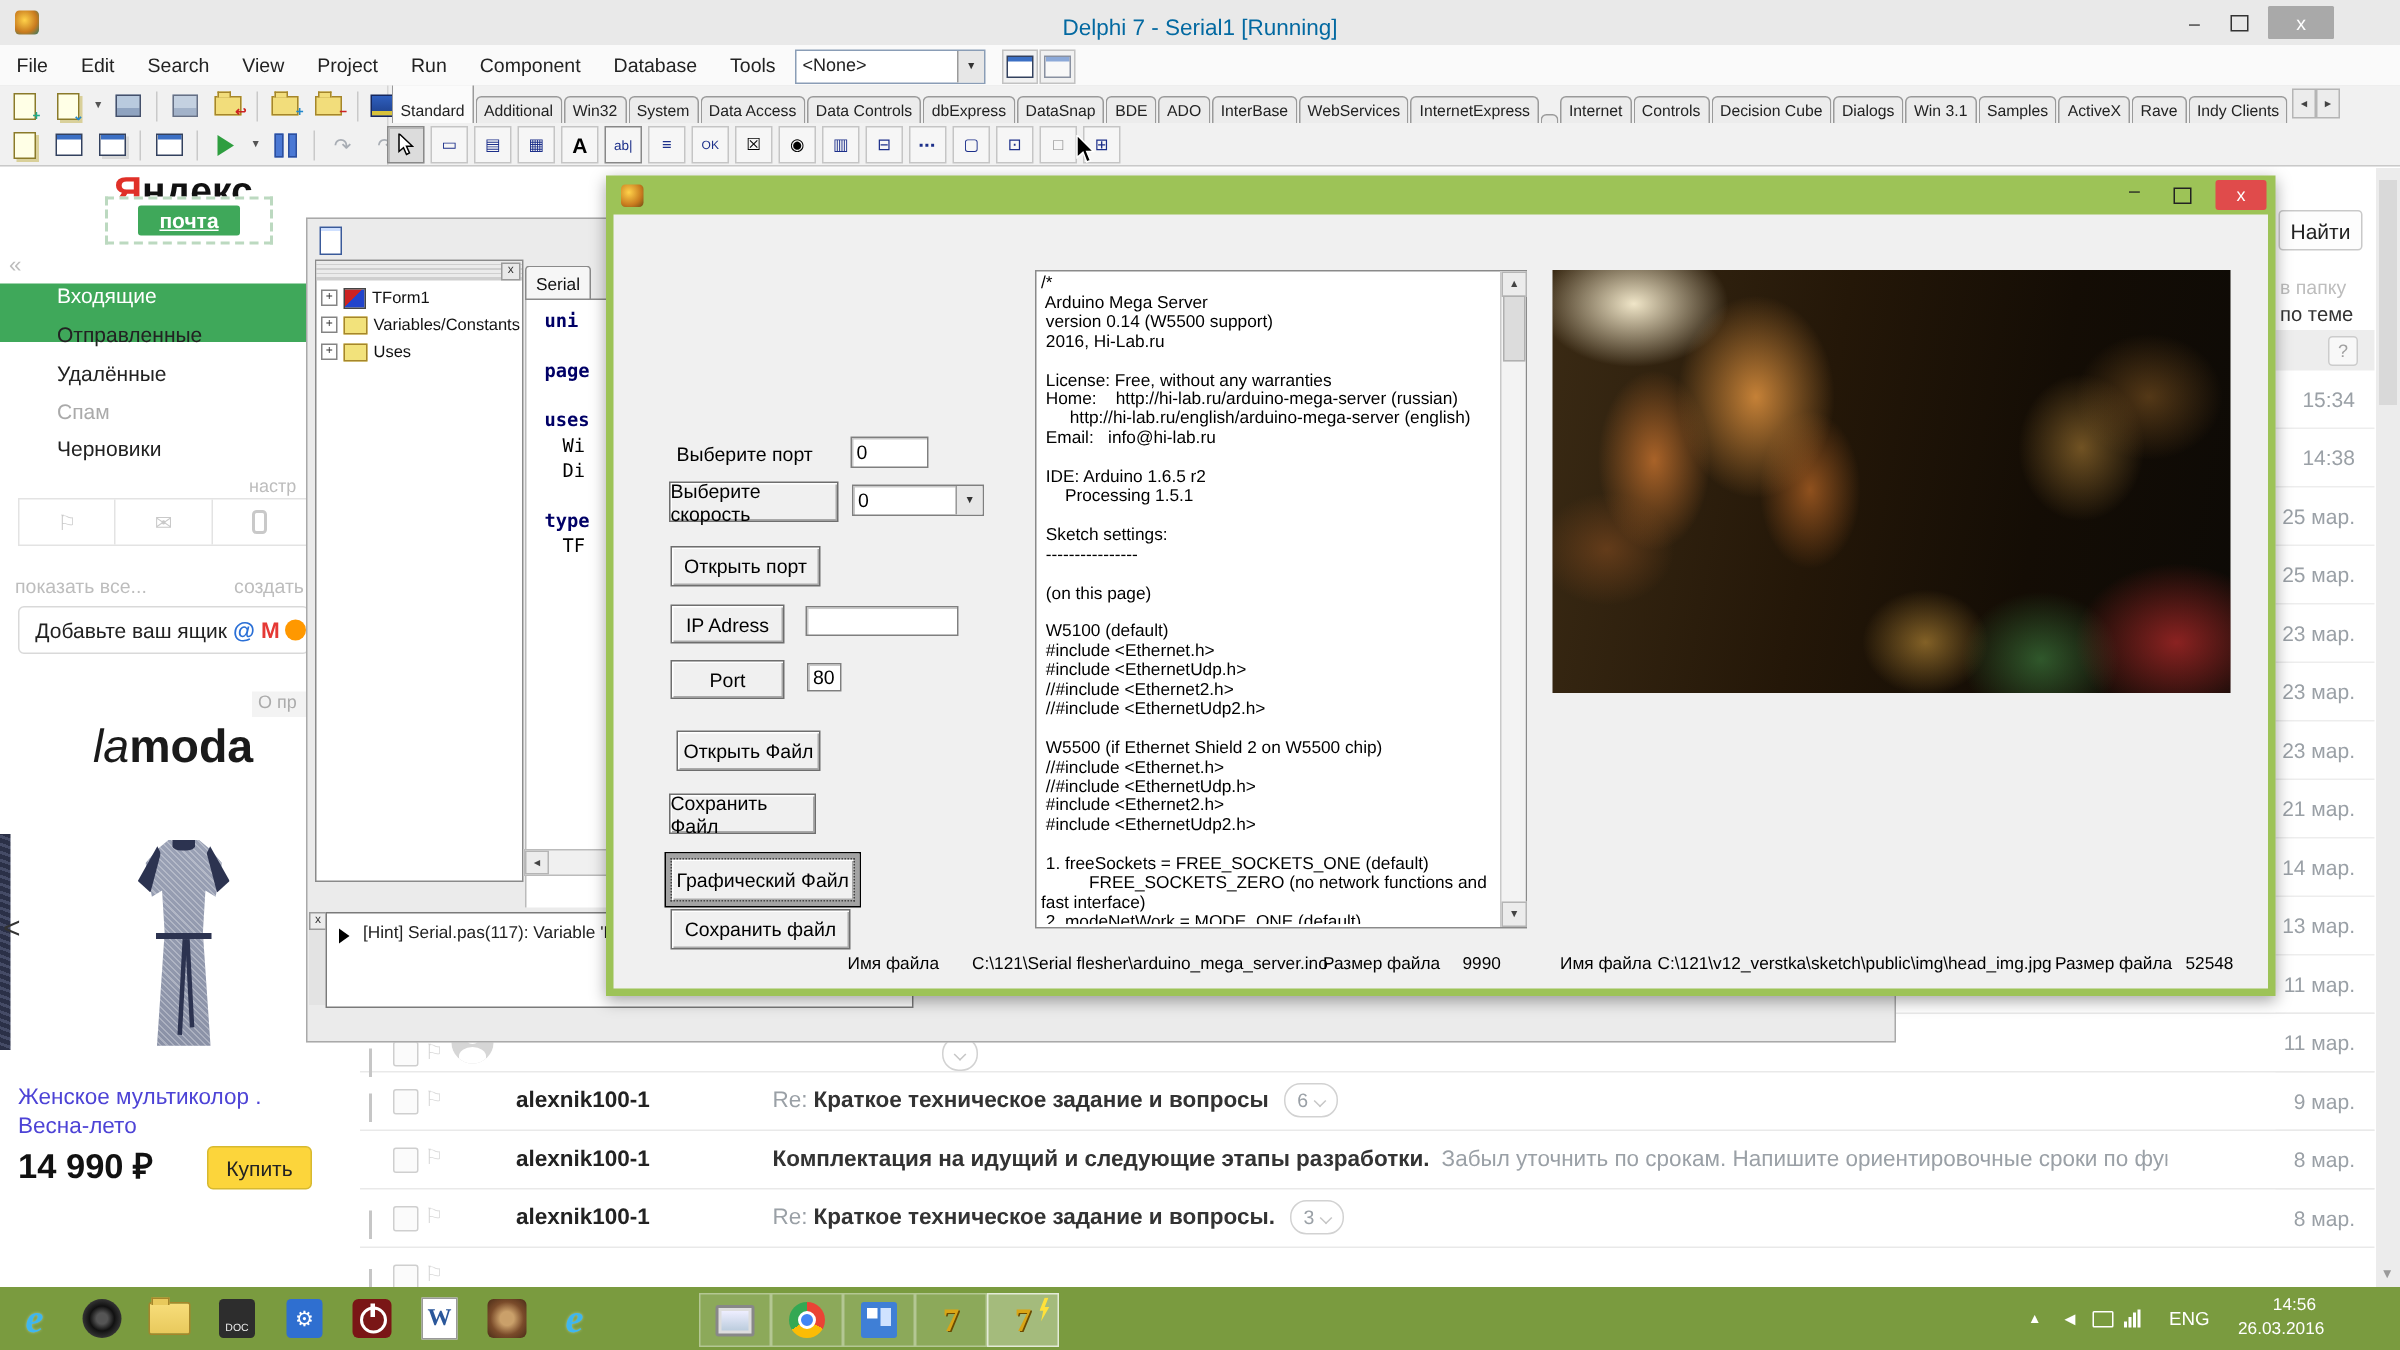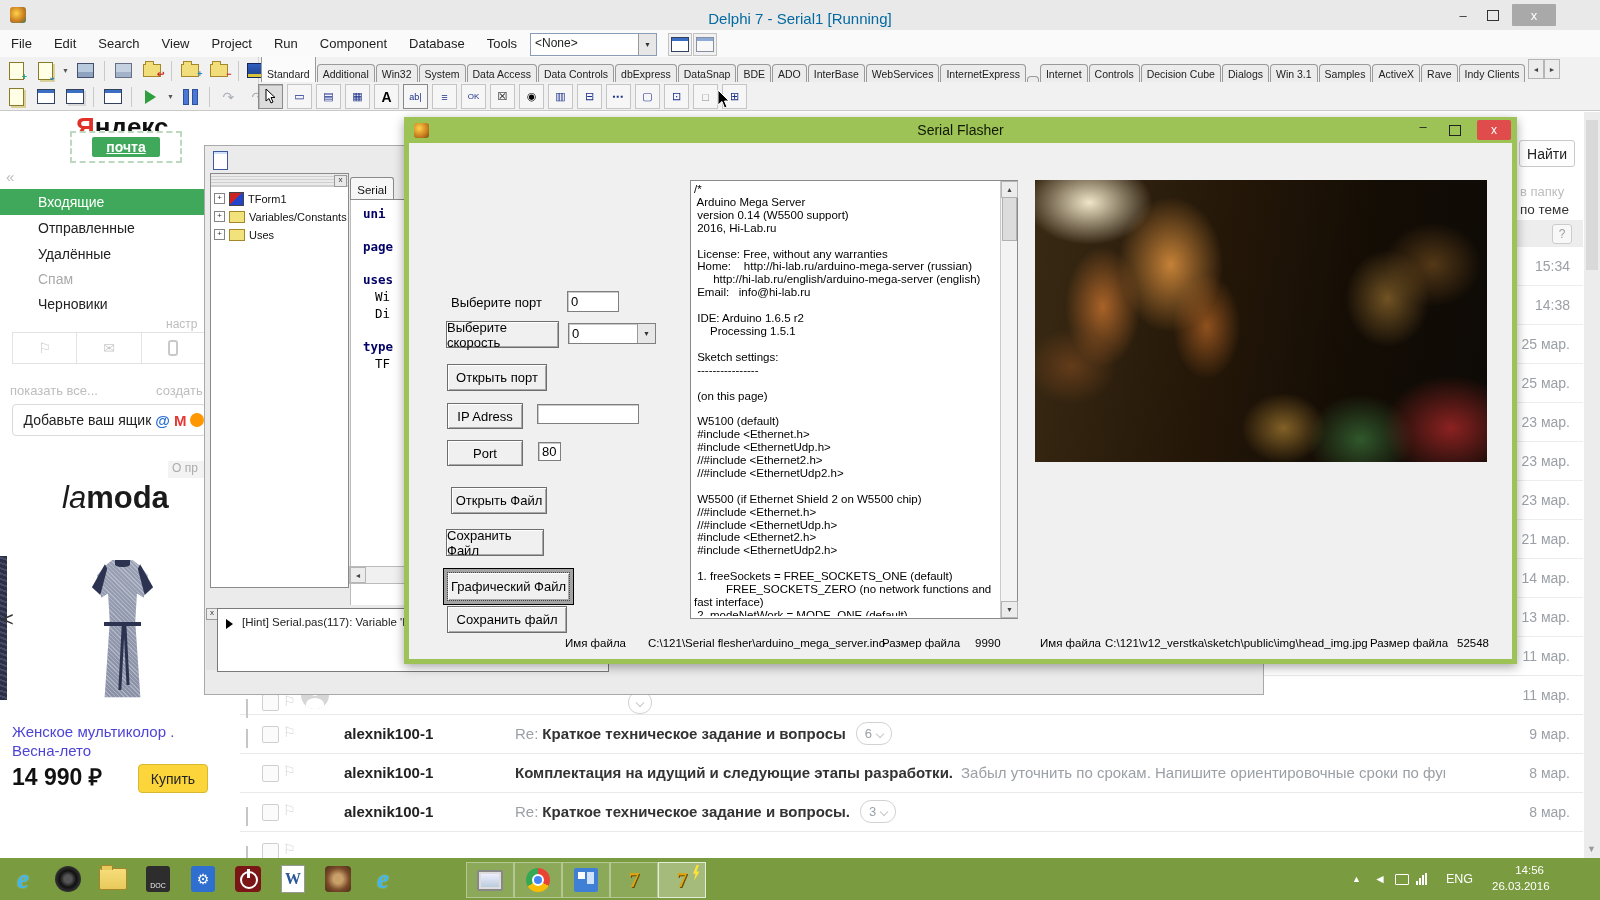--- a/index.html
+++ b/index.html
@@ -40,21 +40,21 @@
   #tabscroll{left:1528px;top:2px;display:flex;z-index:16}
   #tabscroll .sbtn{width:14px;height:18px}
   .sbtn{background:#ececec;border:1px solid #b5b5b5;display:flex;align-items:center;justify-content:center;font-size:7px;color:#444}
   #comprow{left:258px;top:26px;width:1268px;height:27px;display:flex;align-items:center;gap:4px}
   .cicon{width:23px;height:23px;border:1px solid #c5c5c5;background:#f6f6f6;display:flex;align-items:center;justify-content:center;font-size:11px;color:#1c2f8a}
   .cicon.ptr{background:#dcdcdc;border:1px solid #8a8a8a;box-shadow:inset 1px 1px 0 #b9b9b9}
   #ylogo{left:76px;top:112px;font-weight:bold;font-size:26px;color:#111;z-index:1}
   #ylogo .ya{color:#e03028}
   #stamp{left:70px;top:131px;width:108px;height:28px;background:#fff;border:2px dashed #bcd9c0;display:flex;align-items:center;justify-content:center;z-index:1}
   #stamp .in{background:var(--mail_green);color:#fff;font-weight:bold;font-size:14px;text-decoration:underline;padding:2px 14px;border-radius:2px}
-  .folder-row{left:0;width:205px;height:26px;font-size:14px;color:#222;display:flex;align-items:center;padding-left:38px;box-sizing:border-box;z-index:1}
+  .folder-row{left:0;width:205px;height:39px;font-size:14px;color:#222;display:flex;padding-left:38px;box-sizing:border-box;z-index:1}
   .folder-row.sel{background:var(--mail_green);color:#fff}
   .folder-row.dim{color:#aaa}
   .graytxt{color:#bdbdbd;font-size:13px;z-index:1}
   #filterbar{left:12px;top:332px;width:192px;height:30px;display:flex;border:1px solid #e3e3e3;z-index:1}
   #filterbar .cell{flex:1;border-right:1px solid #e3e3e3;display:flex;align-items:center;justify-content:center;color:#c9c9c9;font-size:14px}
   #filterbar .cell:last-child{border-right:none}
   .clip{width:6px;height:12px;border:2px solid #c9c9c9;border-radius:3px}
   #addbox{left:12px;top:404px;width:192px;height:30px;border:1px solid #d9d9d9;border-radius:4px;background:#fff;display:flex;align-items:center;justify-content:center;gap:4px;font-size:14px;color:#222;overflow:hidden;z-index:1}
   #addbox .at{color:#2a6fd6;font-weight:bold;font-size:15px}
   #addbox .m{color:#e53935;font-weight:bold;font-size:15px}
@@ -541,21 +541,20 @@
   </div>
   <div class="abs" id="msgpanel">
     <span class="tri"></span>
     <span class="txt">[Hint] Serial.pas(117): Variable 'DCB</span>
   </div>
 </div>
 
 <div class="abs" id="flasher">
   <div class="tbar">
     <span class="dicon"></span>
-    <span class="ttl">Serial Flasher</span>
     <span class="fmin">–</span>
     <span class="fmax"></span>
     <span id="fclose">x</span>
   </div>
   <div id="fclient">
     <span class="flabel" style="left:42px;top:152px">Выберите порт</span>
     <div class="edit" style="left:158px;top:148px;width:52px;height:21px">0</div>
 
     <div class="btn" style="left:37px;top:178px;width:111px;height:25px">Выберите скорость</div>
     <div class="edit" id="combo" style="left:159px;top:180px;width:88px;height:21px">

